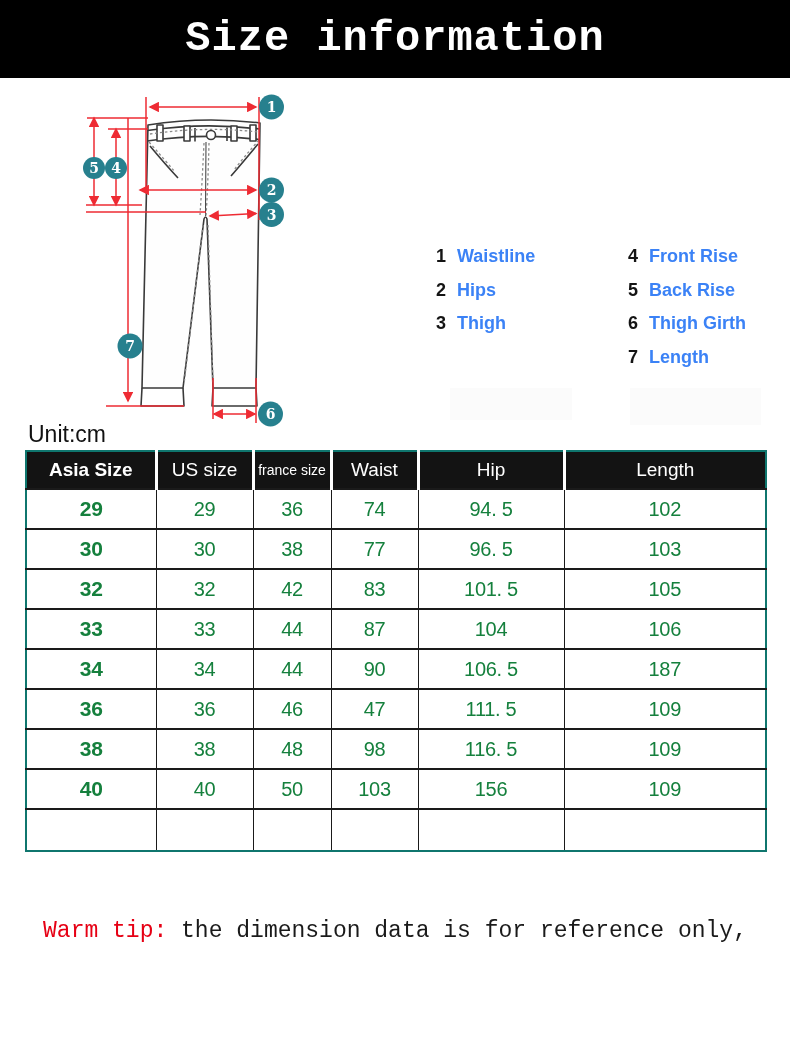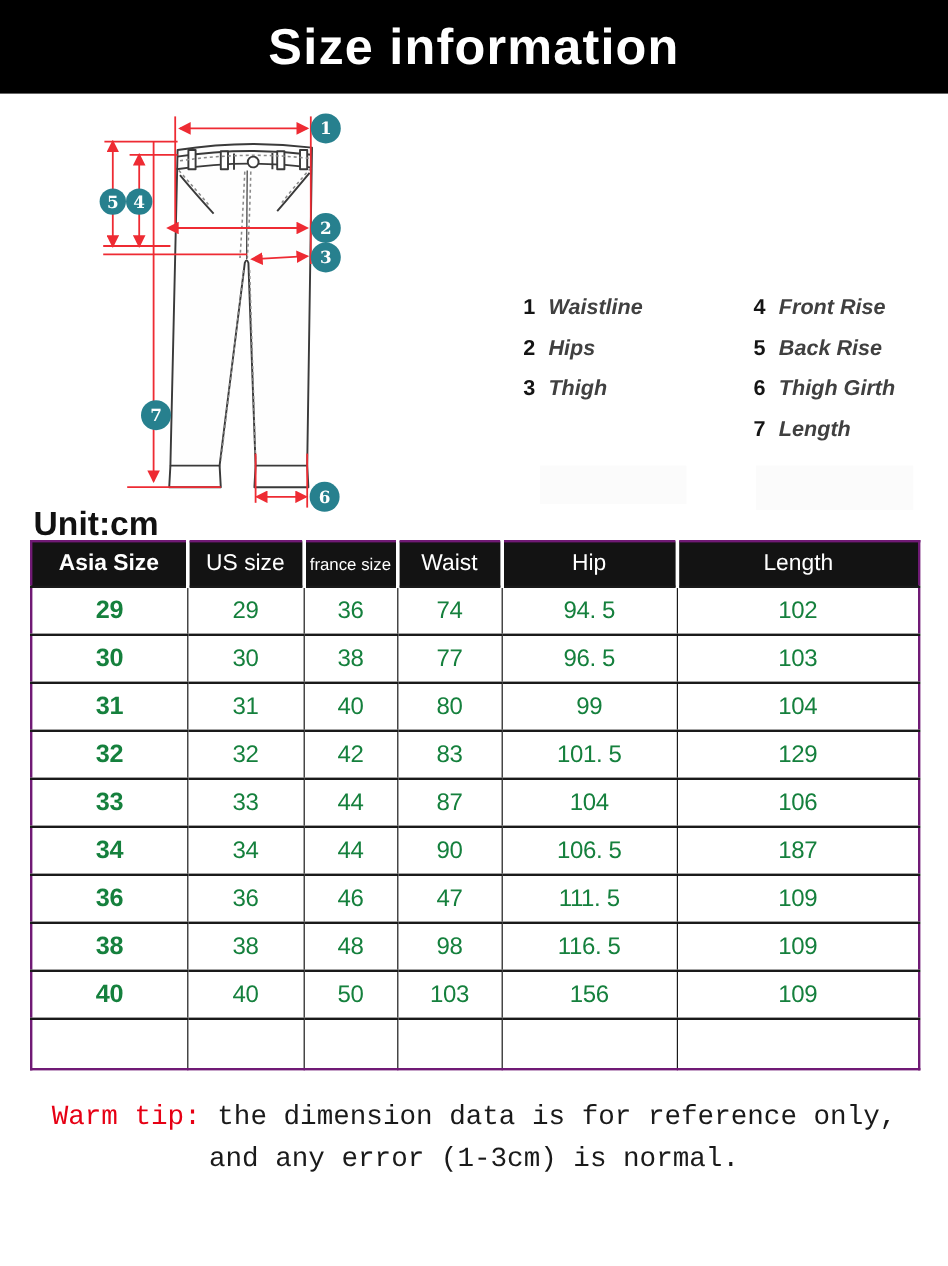--- a/index.html
+++ b/index.html
@@ -7,44 +7,44 @@
   .page {
     position:relative; width:790px; height:1055px; background:#ffffff;
     font-family:"Liberation Sans","DejaVu Sans",sans-serif; overflow:hidden;
   }
   
   .header-bar {
     position:absolute; left:0; top:0; width:790px; height:78px;
     background:#000000; display:flex; align-items:center; justify-content:center;
   }
   .header-bar .title {
-    color:#ffffff; font-size:42px; font-weight:bold; letter-spacing:1px;
+    color:#ffffff; font-size:42px; font-weight:bold; letter-spacing:1px;font-family:Liberation Mono, monospace;
   }
   
   .diagram-svg { position:absolute; left:60px; top:85px; }
   
   .legend-col { position:absolute; top:240px; }
   .legend-col.left  { left:436px; }
   .legend-col.right { left:628px; }
   .lg-item { display:flex; height:33.5px; align-items:center; }
   .lg-num  { width:21px; font-size:18px; font-weight:700; color:#141414; }
-  .lg-label{ font-size:18px; font-weight:700; color:#404040; white-space:nowrap;font-style:italic; }
+  .lg-label{ font-size:18px; font-weight:700; color:#3b82f6; white-space:nowrap; }
   .wm-box { position:absolute; background:#fbfbfb; }
   .wm-box.one { left:450px; top:388px; width:122px; height:32px; }
   .wm-box.two { left:630px; top:388px; width:131px; height:37px; }
   
   .unit-label {
     position:absolute; left:28px; top:421px;
-    font-size:28px; font-weight:700; color:#111111;
+    font-size:23px; font-weight:400; color:#111111;
   }
   
   table.size-table {
     position:absolute; left:25px; top:450px; width:740px;
     border-collapse:collapse; table-layout:fixed; text-align:center;
-    border:2px solid #701a75;
+    border:2px solid #0f766e;
   }
   .size-table th {
     background:#131313; color:#ffffff; height:38px;
     font-size:19px; font-weight:400; vertical-align:middle;
   }
   .size-table th + th { border-left:3px solid #ffffff; }
   .size-table th:first-child { font-weight:700; }
   .size-table th.small { font-size:14px; }
   .size-table td {
     height:40px; border-left:1px solid #1a1a1a; border-top:2px solid #1a1a1a;
@@ -221,34 +221,26 @@
       </tr>
       <tr>
         <td>30</td>
         <td>30</td>
         <td>38</td>
         <td>77</td>
         <td>96. 5</td>
         <td>103</td>
       </tr>
       <tr>
-        <td>31</td>
-        <td>31</td>
-        <td>40</td>
-        <td>80</td>
-        <td>99</td>
-        <td>104</td>
-      </tr>
-      <tr>
         <td>32</td>
         <td>32</td>
         <td>42</td>
         <td>83</td>
         <td>101. 5</td>
-        <td>129</td>
+        <td>105</td>
       </tr>
       <tr>
         <td>33</td>
         <td>33</td>
         <td>44</td>
         <td>87</td>
         <td>104</td>
         <td>106</td>
       </tr>
       <tr>
@@ -289,16 +281,15 @@
         <td></td>
         <td></td>
         <td></td>
         <td></td>
       </tr>
     </tbody>
   </table>
 
   <div class="warm-tip">
     <div><span class="prefix">Warm tip:</span><span> the dimension data is for reference only,</span></div>
-    <div>and any error (1-3cm) is normal.</div>
   </div>
 
 </div>
 
 </body></html>

